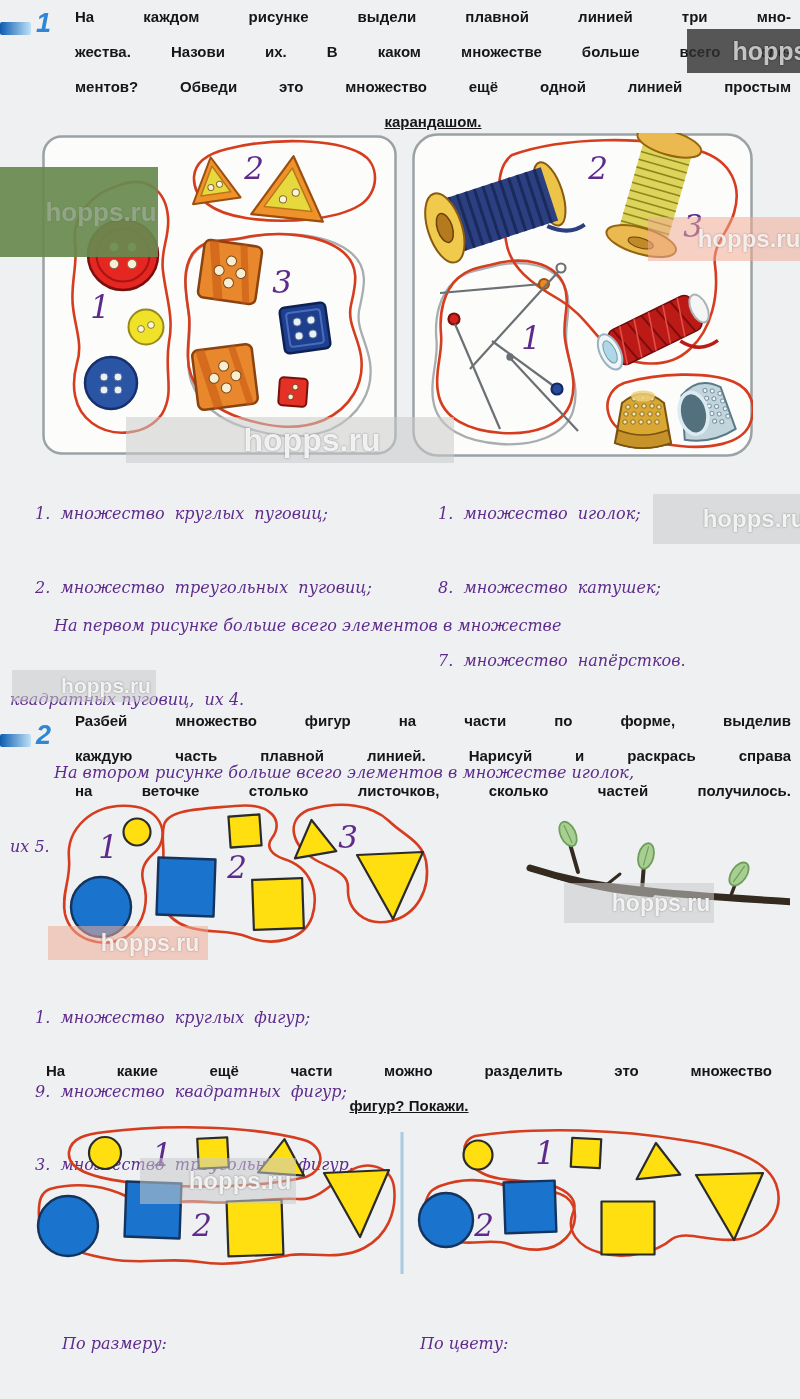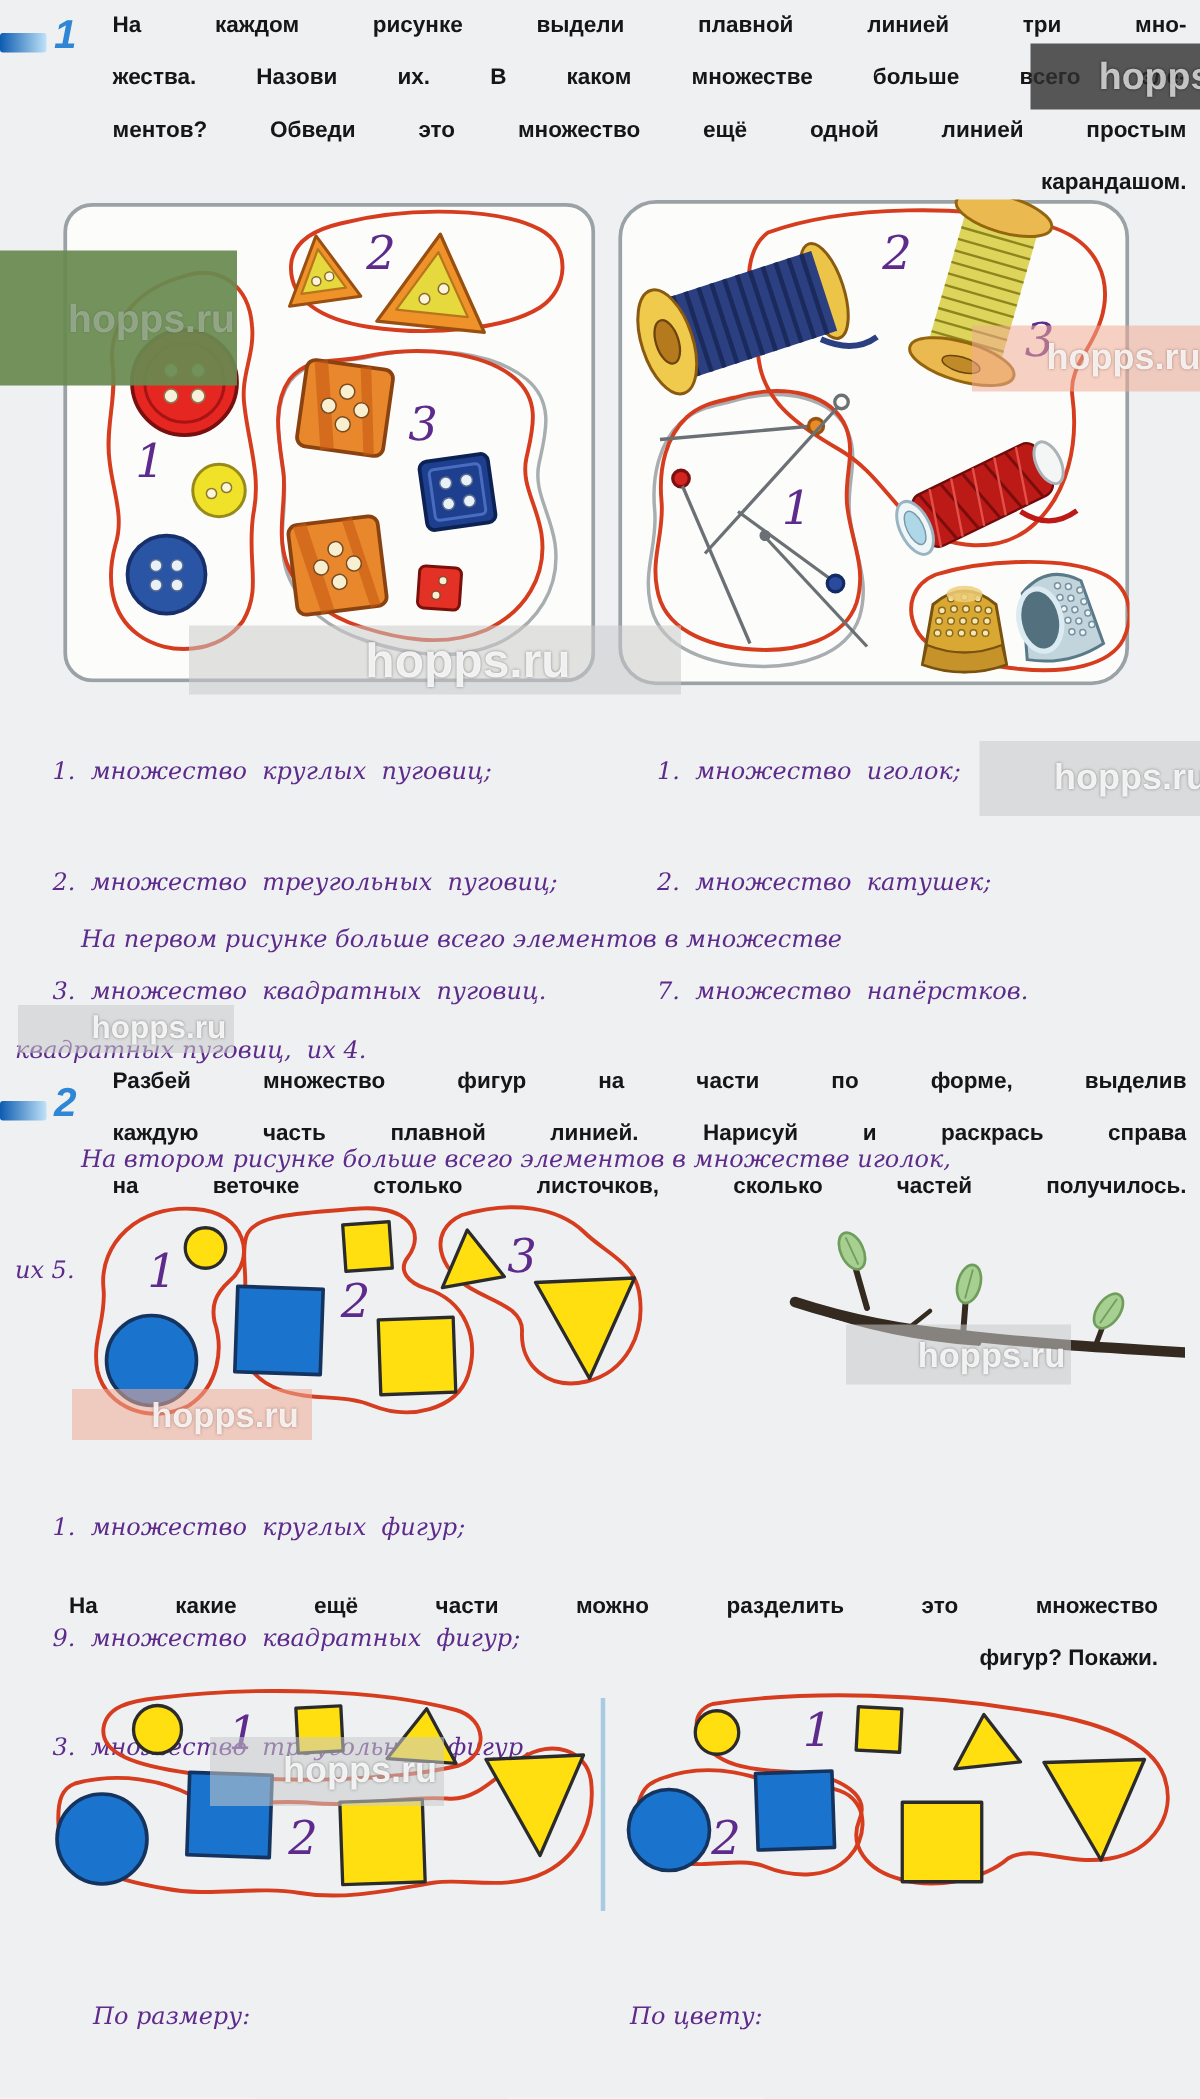--- a/index.html
+++ b/index.html
@@ -3,21 +3,21 @@
 <meta charset="utf-8">
 <style>
   html,body{margin:0;padding:0;}
   .page{position:relative;width:800px;height:1399px;background:#eef0f2;overflow:hidden;
         font-family:"Liberation Sans",sans-serif;}
   
   .print{position:absolute;font-family:"Liberation Sans",sans-serif;font-weight:700;
          color:#161616;font-size:15px;}
   .tline{height:35px;overflow:hidden;text-align:justify;white-space:normal;}
   .tline::after{content:"";display:inline-block;width:100%;height:0;}
-  .tline.nj{text-align:right;}
+  .tline.nj{text-align:center;text-decoration:underline;}
   .tline.nj::after{content:none;}
   
   .tbar{position:absolute;width:31px;height:13px;border-radius:2px;
         background:linear-gradient(to right,#0d5cb0,#bfe2f8);}
   .tnum{position:absolute;font-style:italic;font-weight:700;font-size:27px;color:#2e86d4;}
   
   .hw{position:absolute;font-family:"DejaVu Serif",serif;font-style:italic;
       color:#5e2b8c;font-size:16px;white-space:pre;}
   .hw div{height:35.6px;line-height:35.6px;}
   .hw .ind{text-indent:44px;}
@@ -263,25 +263,24 @@
       <ellipse cx="-12" cy="6" rx="14" ry="21" fill="#53707e" stroke="#dcebf2" stroke-width="3.5"></ellipse>
     </g>
     <text class="glabel" x="186" y="46" text-anchor="middle">2</text>
     <text class="glabel" x="281" y="104" text-anchor="middle">3</text>
     <text class="glabel" x="119" y="216" text-anchor="middle">1</text>
   </svg>
 
   <div class="hw" style="left:35px;top:458px;">
     <div>1.  множество  круглых  пуговиц;</div>
     <div>2.  множество  треугольных  пуговиц;</div>
-    <div>3.  множество  квадратных  пуговиц.</div>
   </div>
   <div class="hw" style="left:438px;top:458px;">
     <div>1.  множество  иголок;</div>
-    <div>2.  множество  катушек;</div>
+    <div>8.  множество  катушек;</div>
     <div>7.  множество  напёрстков.</div>
   </div>
 
   <div class="hw" style="left:10px;top:570px;">
     <div class="ind">На первом рисунке больше всего элементов в множестве</div>
     <div>квадратных пуговиц,  их 4.</div>
     <div class="ind">На втором рисунке больше всего элементов в множестве иголок,</div>
     <div>их 5.</div>
   </div>
 

